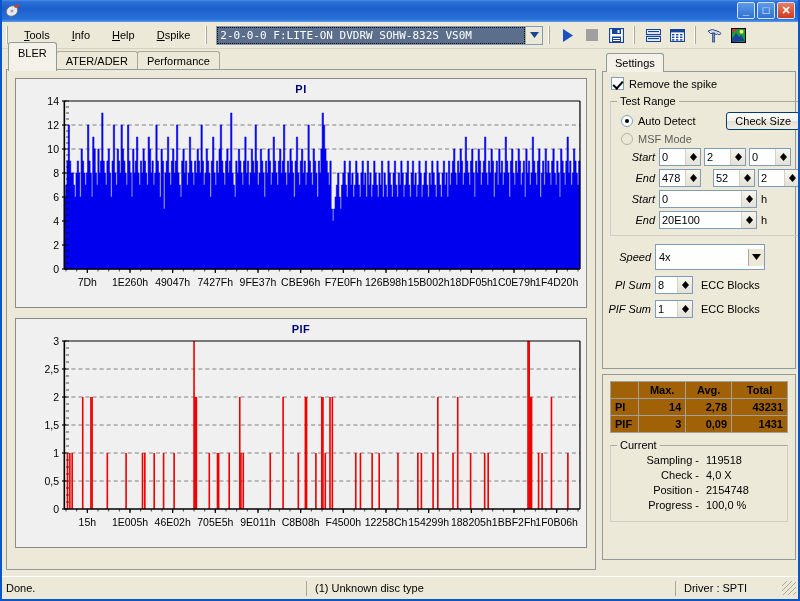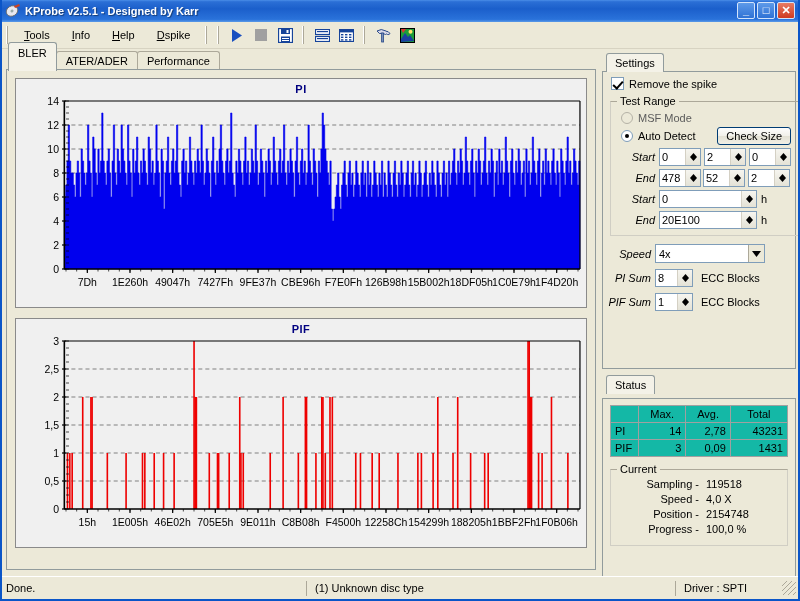--- a/index.html
+++ b/index.html
@@ -235,38 +235,38 @@
   }
   .spin .arrows {
     width: 15px; flex: none;
     background: linear-gradient(180deg,#f6f5ef,#e4e2d6);
     border-left: 1px solid #d4d0c4;
     display: flex; flex-direction: column; align-items: center; justify-content: center;
   }
   .spin .arrows svg { display: block; }
 
   .sel {
-    height: 19px; border: 1px solid #7f9db9; background: #fff;
+    height: 26px; border: 1px solid #7f9db9; background: #fff;
     display: flex; align-items: center; position: relative;
   }
   .sel .val { flex: 1; padding-left: 3px; font-size: 11px; }
   .sel .arw {
     width: 16px; height: 17px; flex: none; background: #ece9d8;
     border-left: 1px solid #aca899;
     display: flex; align-items: center; justify-content: center;
   }
 
   
   table.stat {
     border-collapse: collapse; margin: 6px auto 0 auto; width: 178px;
     font-size: 11px;
   }
   table.stat td, table.stat th {
     border: 1px solid #a0a0a0; height: 17px; padding: 0 4px;
-    font-weight: normal; background: #14b8a6;
+    font-weight: bold; background: #a16207;
   }
   table.stat th { text-align: center; }
   table.stat td.rowhdr { text-align: left; width: 28px; }
   table.stat td.num { text-align: right; }
 
   .cur-row { display: flex; font-size: 11px; line-height: 15px; }
   .cur-row .cl { width: 82px; text-align: right; }
   .cur-row .cv { padding-left: 7px; }
 
   
@@ -292,37 +292,44 @@
 <div id="app">
 
   <div class="titlebar">
     <div class="title-icon">
       <svg width="16" height="16" viewBox="0 0 16 16">
         <ellipse cx="7" cy="8" rx="6" ry="5" fill="#e8e8f0" stroke="#666" stroke-width="0.8" transform="rotate(-30 7 8)"></ellipse>
         <ellipse cx="7" cy="8" rx="1.6" ry="1.3" fill="#9aa" transform="rotate(-30 7 8)"></ellipse>
         <path d="M9 3 L14 1 L15 3 L10 5 Z" fill="#d04020"></path>
       </svg>
     </div>
-    <div class="title-text">KProbe v2.5.1 - Designed by Karr</div>
     <div class="win-btns">
       <div class="win-btn">_</div>
       <div class="win-btn">□</div>
       <div class="win-btn close">✕</div>
     </div>
   </div>
 
   <div class="toolbar-row">
     <div class="gripper"></div>
     <div class="menu">
       <div class="menu-item"><u>T</u><span>ools</span></div>
       <div class="menu-item"><u>I</u><span>nfo</span></div>
       <div class="menu-item"><u>H</u><span>elp</span></div>
       <div class="menu-item"><u>D</u><span>spike</span></div>
     </div>
     <div class="gripper"></div>
+    <div class="drive-select">
+      <div class="drive-value">2-0-0-0 F:LITE-ON DVDRW SOHW-832S  VS0M</div>
+      <div class="drive-arrow">
+        <svg width="9" height="6" viewBox="0 0 9 6">
+            <path d="M0 0 L9 0 L4.5 6 Z" fill="#18478f"></path>
+          </svg>
+      </div>
+    </div>
     <div class="tb-sep"></div>
 
     <div class="tbtn">
       <svg width="12" height="13" viewBox="0 0 12 13">
           <path d="M1 0 L11 6.5 L1 13 Z" fill="#1a50c0"></path>
         </svg>
     </div>
     <div class="tbtn">
       <svg width="12" height="12" viewBox="0 0 12 12">
           <rect x="0" y="0" width="12" height="12" fill="#a0a0a0"></rect>
@@ -727,29 +734,29 @@
       <div class="panel-body" id="settings-body">
 
         <div class="chk-row">
           <div class="checkbox"></div>
           <span class="lbl">Remove the spike</span>
         </div>
 
         <fieldset class="gb">
           <legend>Test Range</legend>
 
-          <div class="radio-row dim">
-            <div class="radio off"></div>
-            <span class="lbl">MSF Mode</span>
-          </div>
-
           <div class="radio-row">
             <div class="radio on"></div>
             <span class="lbl">Auto Detect</span>
             <button class="btn">Check Size</button>
+          </div>
+
+          <div class="radio-row dim">
+            <div class="radio off"></div>
+            <span class="lbl">MSF Mode</span>
           </div>
 
           <div class="field-row">
             <span class="cap">Start</span>
             <div class="spin" style="width:42px">
               <input value="0" style="">
               <div class="arrows">
                 <svg width="7" height="4" viewBox="0 0 7 4">
                     <path d="M3.5 0 L7 4 L0 4 Z" fill="#000"></path>
                   </svg>
@@ -788,21 +795,21 @@
               <input value="478" style="">
               <div class="arrows">
                 <svg width="7" height="4" viewBox="0 0 7 4">
                     <path d="M3.5 0 L7 4 L0 4 Z" fill="#000"></path>
                   </svg>
                 <svg width="7" height="4" viewBox="0 0 7 4">
                     <path d="M0 0 L7 0 L3.5 4 Z" fill="#000"></path>
                   </svg>
               </div>
             </div>
-            <div class="spin" style="width:42px;margin-left:2px">
+            <div class="spin" style="width:42px;margin-left:12px">
               <input value="52" style="">
               <div class="arrows">
                 <svg width="7" height="4" viewBox="0 0 7 4">
                     <path d="M3.5 0 L7 4 L0 4 Z" fill="#000"></path>
                   </svg>
                 <svg width="7" height="4" viewBox="0 0 7 4">
                     <path d="M0 0 L7 0 L3.5 4 Z" fill="#000"></path>
                   </svg>
               </div>
             </div>
@@ -892,23 +899,20 @@
               <svg width="7" height="4" viewBox="0 0 7 4">
                   <path d="M0 0 L7 0 L3.5 4 Z" fill="#000"></path>
                 </svg>
             </div>
           </div>
           <span class="lbl" style="margin-left:8px">ECC Blocks</span>
         </div>
 
       </div>
 
-      <div class="panel-tabstrip" style="margin-top:4px">
-        <div class="panel-tab">Status</div>
-      </div>
       <div class="panel-body" id="status-body">
         <table class="stat">
           <tbody>
               <tr>
             <th></th>
             <th>Max.</th>
             <th>Avg.</th>
             <th>Total</th>
           </tr>
           <tr>
@@ -926,21 +930,21 @@
         </tbody>
           </table>
 
         <fieldset class="gb" style="margin-top:6px;padding-bottom:8px">
           <legend>Current</legend>
           <div class="cur-row">
             <span class="cl">Sampling -</span>
             <span class="cv">119518</span>
           </div>
           <div class="cur-row">
-            <span class="cl">Speed -</span>
+            <span class="cl">Check -</span>
             <span class="cv">4,0  X</span>
           </div>
           <div class="cur-row">
             <span class="cl">Position -</span>
             <span class="cv">2154748</span>
           </div>
           <div class="cur-row">
             <span class="cl">Progress -</span>
             <span class="cv">100,0 %</span>
           </div>

